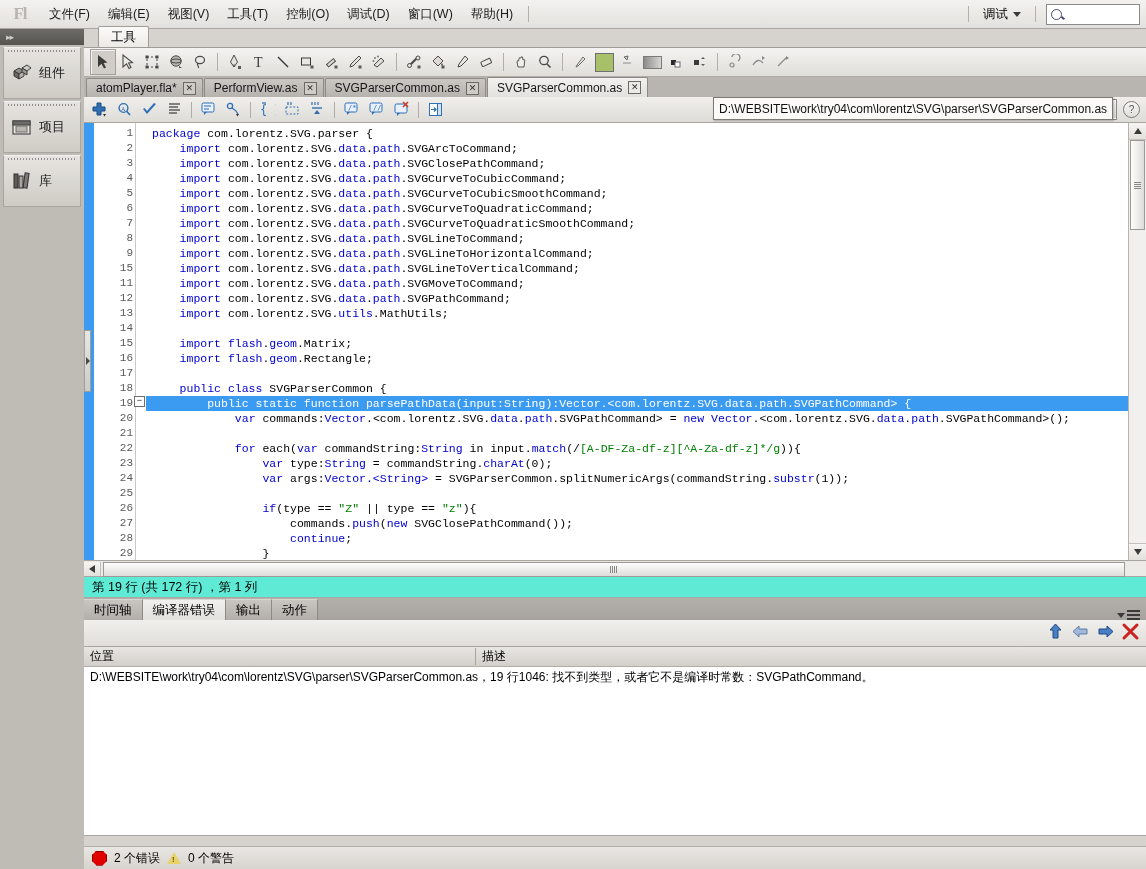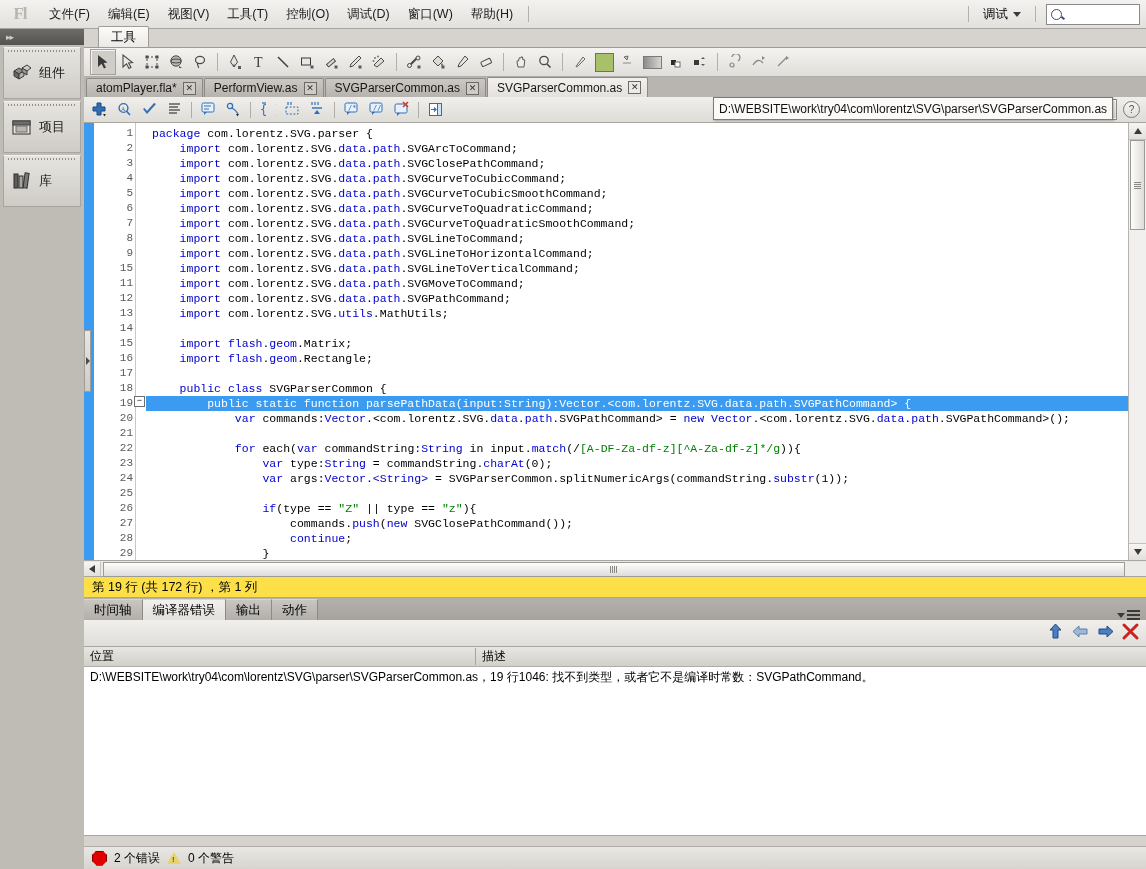--- a/index.html
+++ b/index.html
@@ -200,21 +200,21 @@
   .hsb-thumb{
     position:absolute;left:2px;top:0;width:1020px;height:13px;
     background:linear-gradient(#fdfdfd,#dfdddA);border:1px solid #9c9a95;
     display:flex;align-items:center;justify-content:center;
   }
   .hsb-grip{width:8px;height:7px;background:
     repeating-linear-gradient(to right,#8a8884 0 1px,transparent 1px 2px);}
 
   
   .lineinfo{
-    height:20px;background:#fde047;border-bottom:1px solid #a9a6a1;
+    height:20px;background:#5eead4;border-bottom:1px solid #a9a6a1;
     display:flex;align-items:center;padding-left:8px;font-size:12.5px;text-align:center;
   }
 
   
   .panel-tabrow{
     height:22px;background:linear-gradient(#b4b1ac,#a6a39e);
     display:flex;align-items:flex-end;position:relative;
   }
   .ptab{
     height:20px;padding:0 10px;display:flex;align-items:center;font-size:12.5px;

